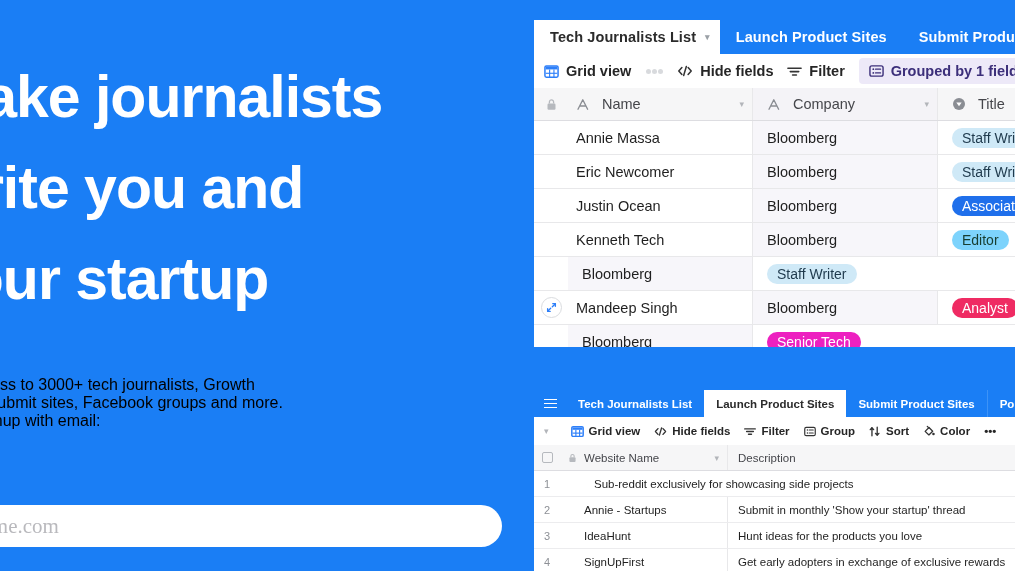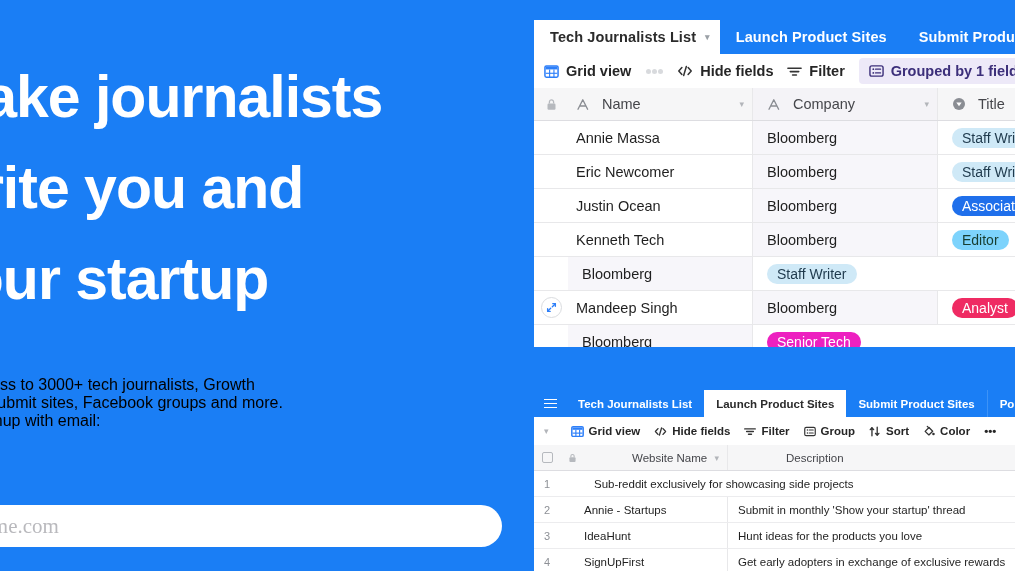--- a/index.html
+++ b/index.html
@@ -122,21 +122,21 @@
   .grid2{position:absolute;left:6px;top:55px;right:0;bottom:0;background:#fff;}
   .grow2{display:flex;height:25px;align-items:stretch;border-bottom:1px solid #ececee;}
   .grow2.head{background:#f6f6f7;border-bottom:1px solid #dddde1;}
   .cell2{display:flex;align-items:center;box-sizing:border-box;font-size:11.5px;color:#1f1f1f;white-space:nowrap;overflow:hidden;}
   .c2-chk{width:26px;flex:none;justify-content:center;}
   .c2-lock{width:24px;flex:none;justify-content:center;}
   .c2-name{width:144px;flex:none;border-right:1px solid #e8e8ea;}
   .c2-desc{flex:1;padding-left:10px;}
   .rownum{color:#8d9096;font-size:11px;}
   .h2cell{color:#45464b;display:flex;align-items:center;gap:6px;width:100%;}
-  .h2cell .hlabel{flex:1;margin-left:48px;}
+  .h2cell .hlabel{flex:1;}
   .chkbox{width:9px;height:9px;border:1.3px solid #b6b9be;border-radius:2px;display:block;}
 
   .ico{display:inline-flex;align-items:center;justify-content:center;flex:none;}
 </style>
 </head>
 <body>
 
 <div class="hero">
   <h1>
     <span>Make journalists</span>

